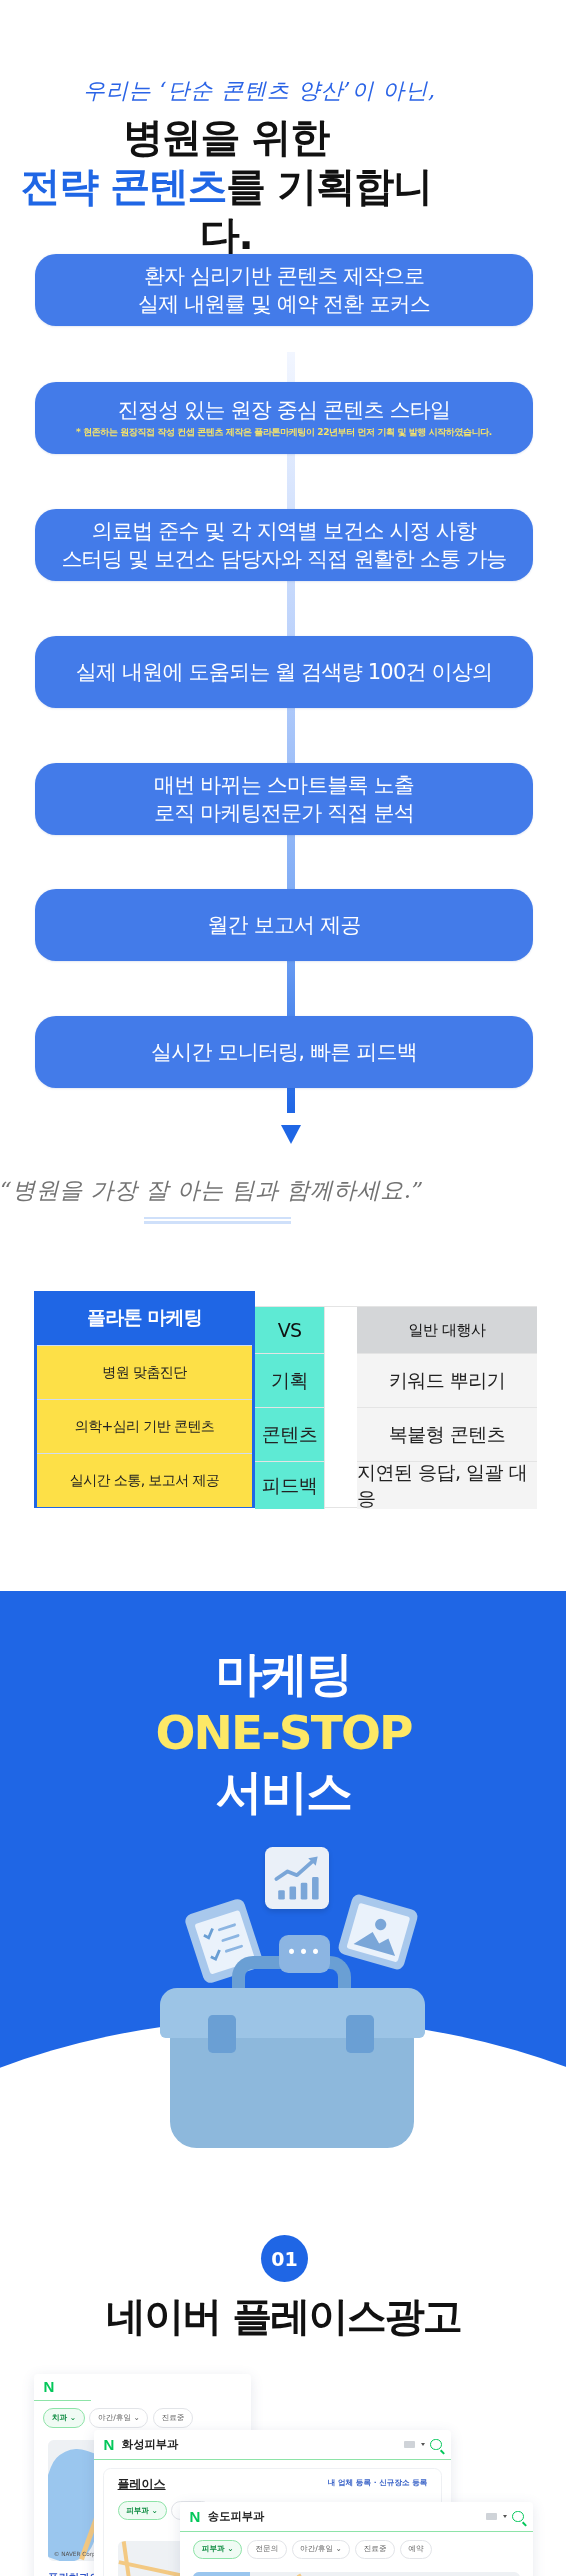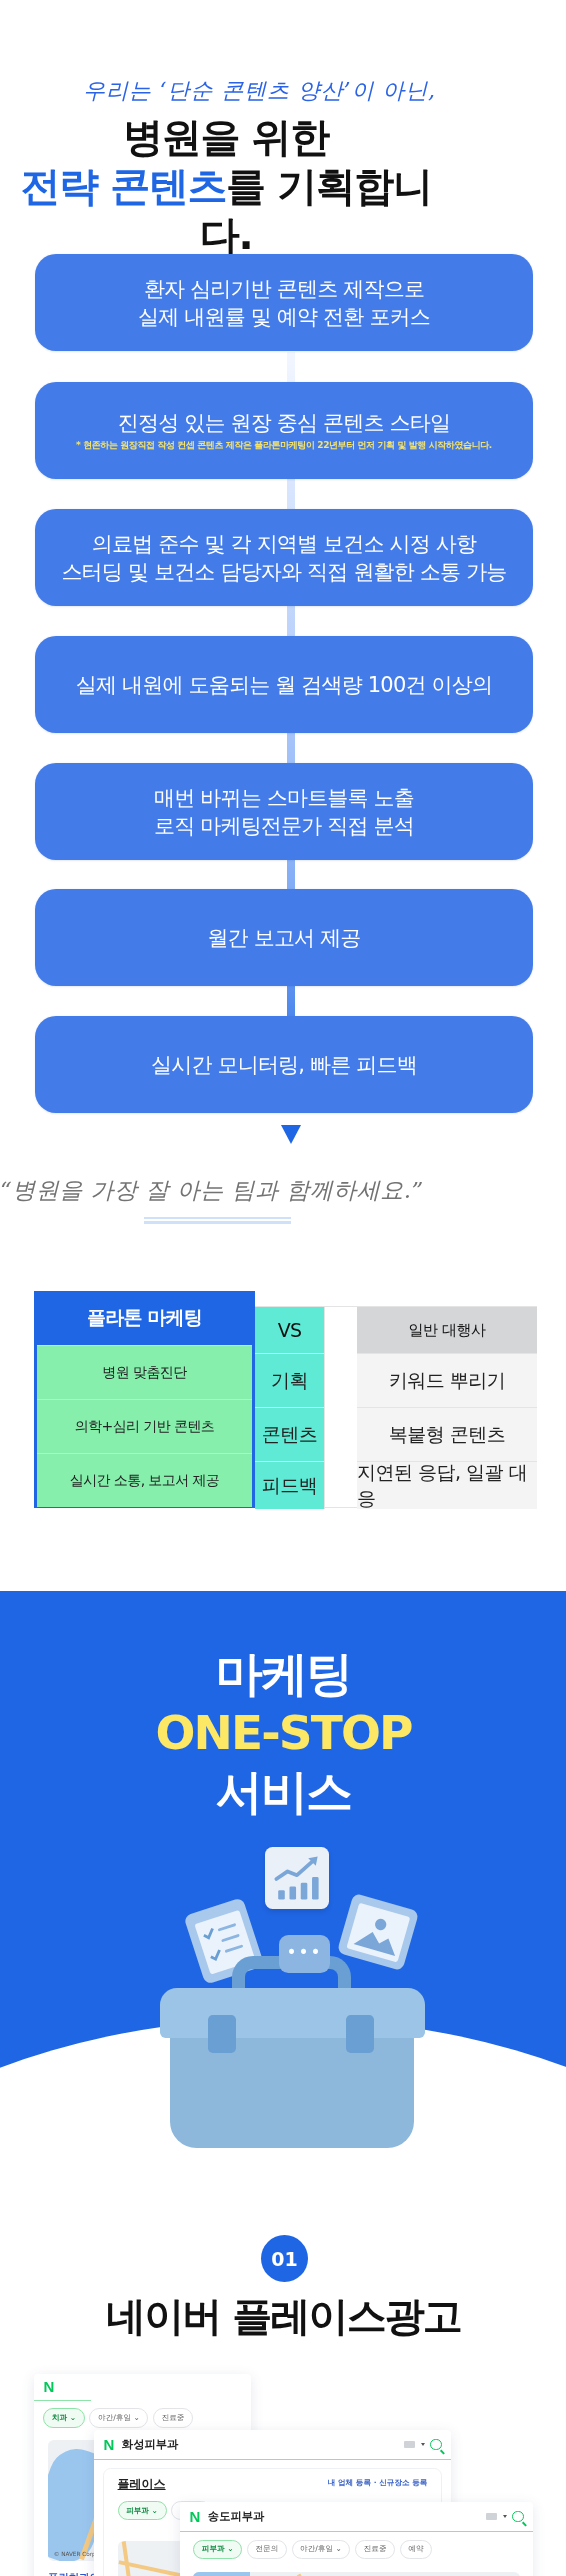--- a/index.html
+++ b/index.html
@@ -22,21 +22,21 @@
   .timeline-line {
     position: absolute; left: 287px; width: 7.6px; top: 352px; height: 761px;
     background: linear-gradient(to bottom, #f2f6ff 0%, #b9d0fb 40%, #7aa8f5 75%, #1f66e5 100%);
   }
   .timeline-arrow {
     position: absolute; left: 281px; top: 1125px; width: 0; height: 0;
     border-left: 10.4px solid transparent; border-right: 10.4px solid transparent;
     border-top: 19px solid #1f66e5;
   }
   .step-box {
-    position: absolute; left: 35px; width: 498px; height: 97px;
+    position: absolute; left: 35px; width: 498px; height: 72px;
     background: #437be9; border-radius: 21px;
     color: #ffffff; text-align: center;
     display: flex; flex-direction: column; justify-content: center; align-items: center;
     font-size: 21px; line-height: 28px; letter-spacing: -0.8px; font-weight: 500;
     box-shadow: 0 0.9px 1.9px rgba(30,70,160,0.12);
   }
   .step-note { font-size: 9px; line-height: 13.2px; color: #f5e36a; font-weight: 700; letter-spacing: -0.4px; margin-top: 1.9px; }
 
   
   .quote {
@@ -51,21 +51,21 @@
   
   .cmp-left {
     position: absolute; left: 34px; top: 1291px; width: 221px; height: 217px;
     background: #1f66e5; padding: 0 2.8px 2.8px 2.8px;
   }
   .cmp-left-head {
     height: 54px; color: #fff; font-size: 19px; font-weight: 700; letter-spacing: -0.8px;
     display: flex; align-items: center; justify-content: center;
   }
   .cmp-left-cell {
-    background: #86efac; height: 54px; border-top: 0.9px solid #cfdcf2;
+    background: #fde047; height: 54px; border-top: 0.9px solid #cfdcf2;
     display: flex; align-items: center; justify-content: center;
     font-size: 14px; color: #222; letter-spacing: -0.6px;
   }
   .cmp-left-cell:first-of-type { border-top: none; }
   .cmp-grid {
     position: absolute; left: 255px; top: 1306px; width: 282px; height: 202px;
     display: grid; grid-template-columns: 70px 212px; grid-template-rows: 47px 54px 54px 47px;
     border: 0.9px solid #e4e4e4; border-left: none;
   }
   .cmp-cell {

